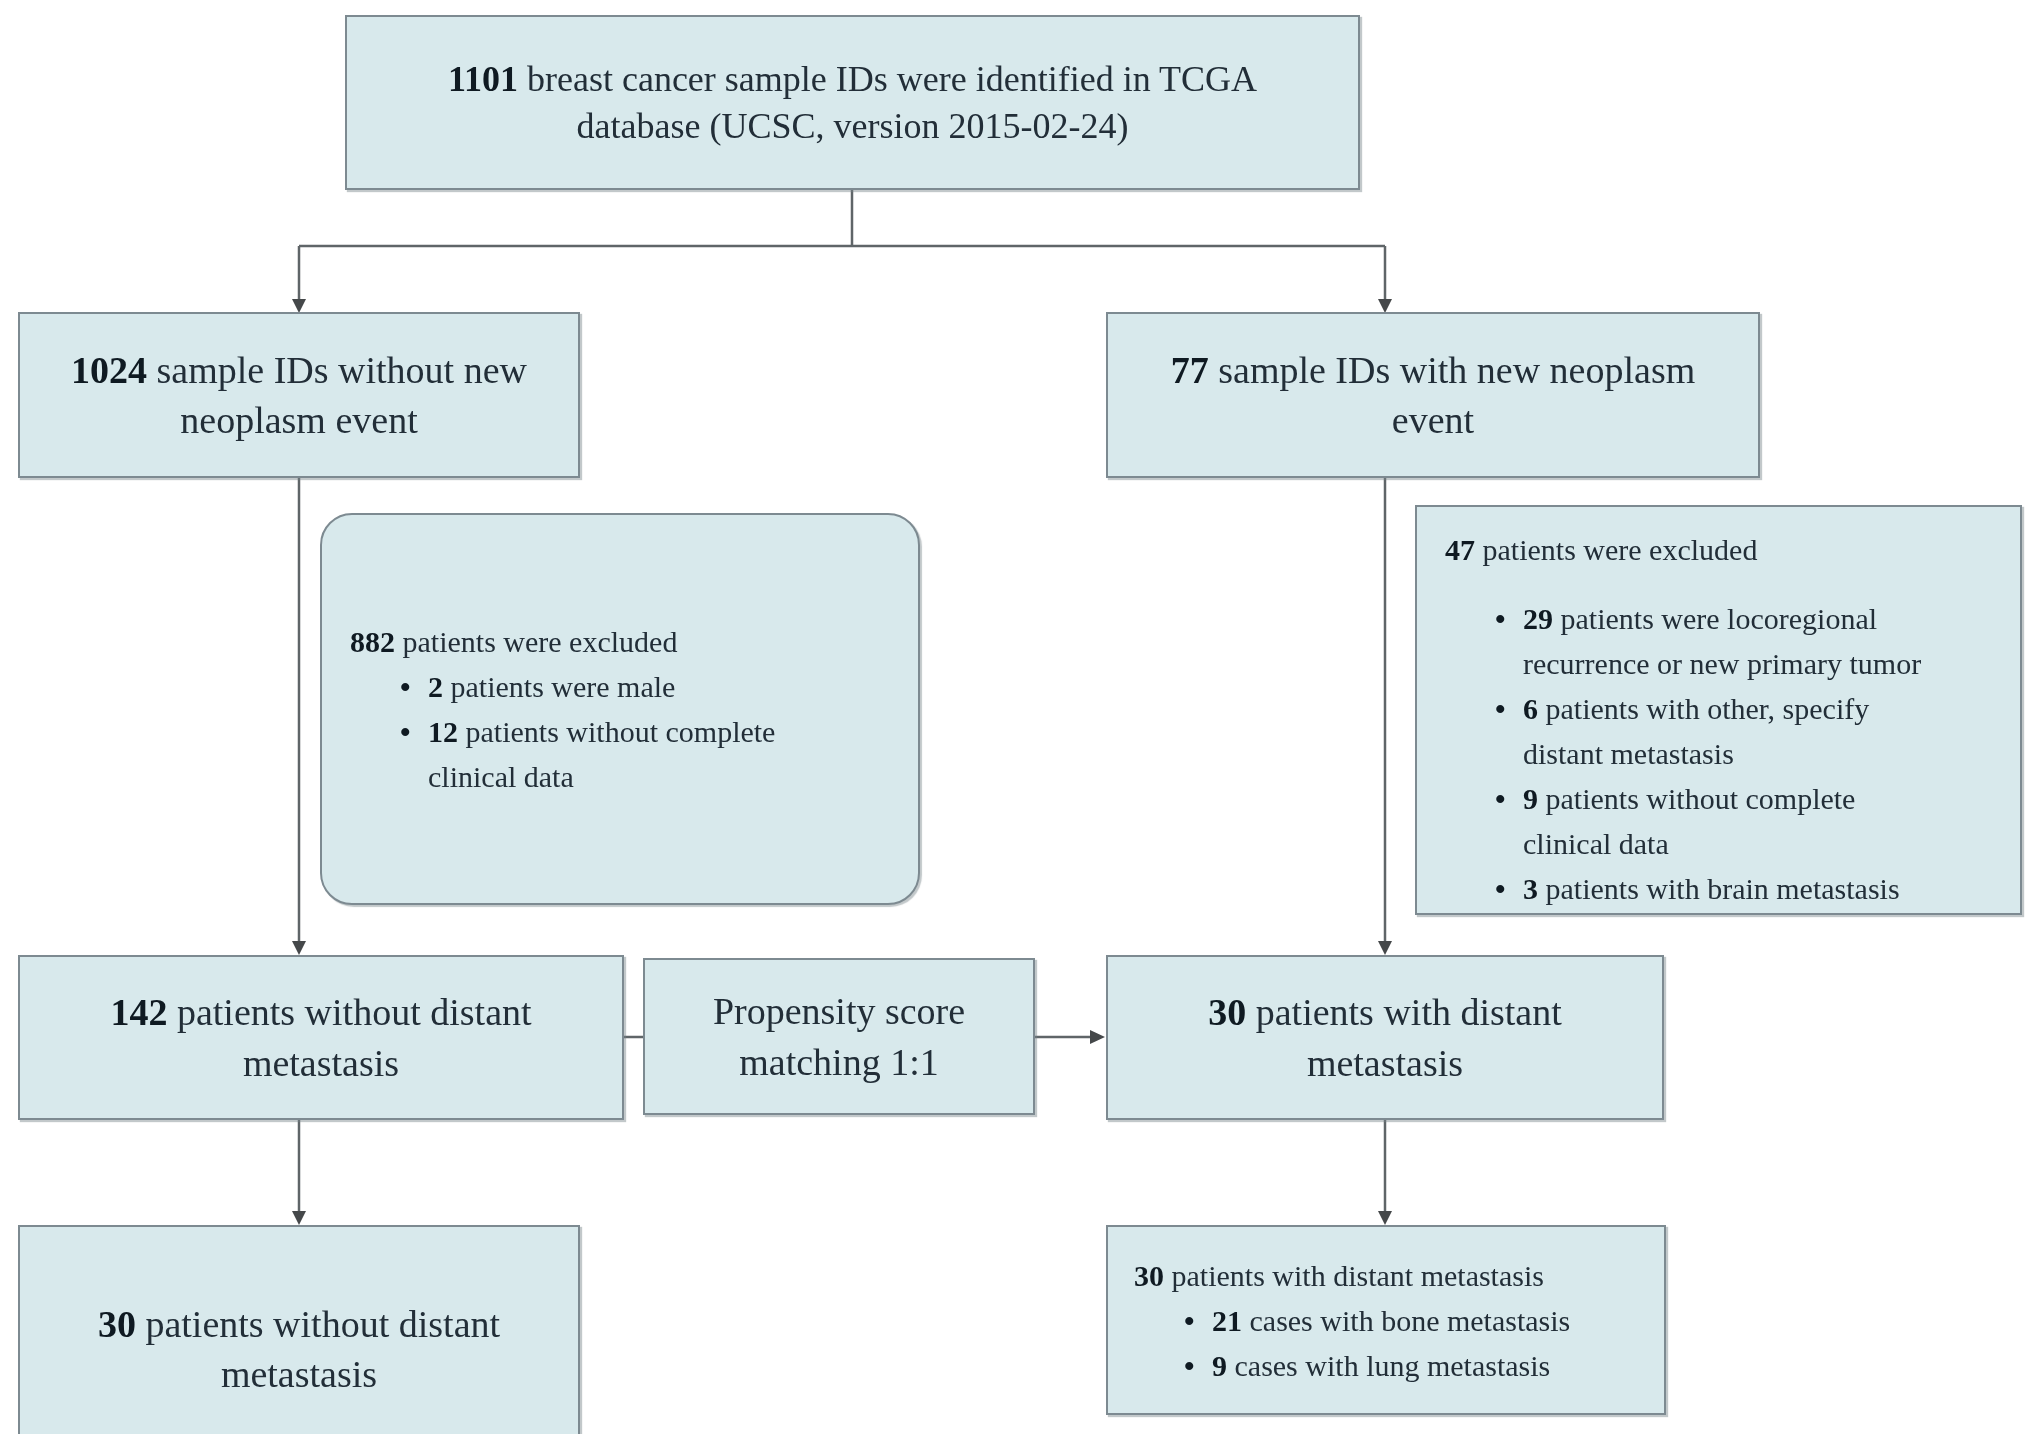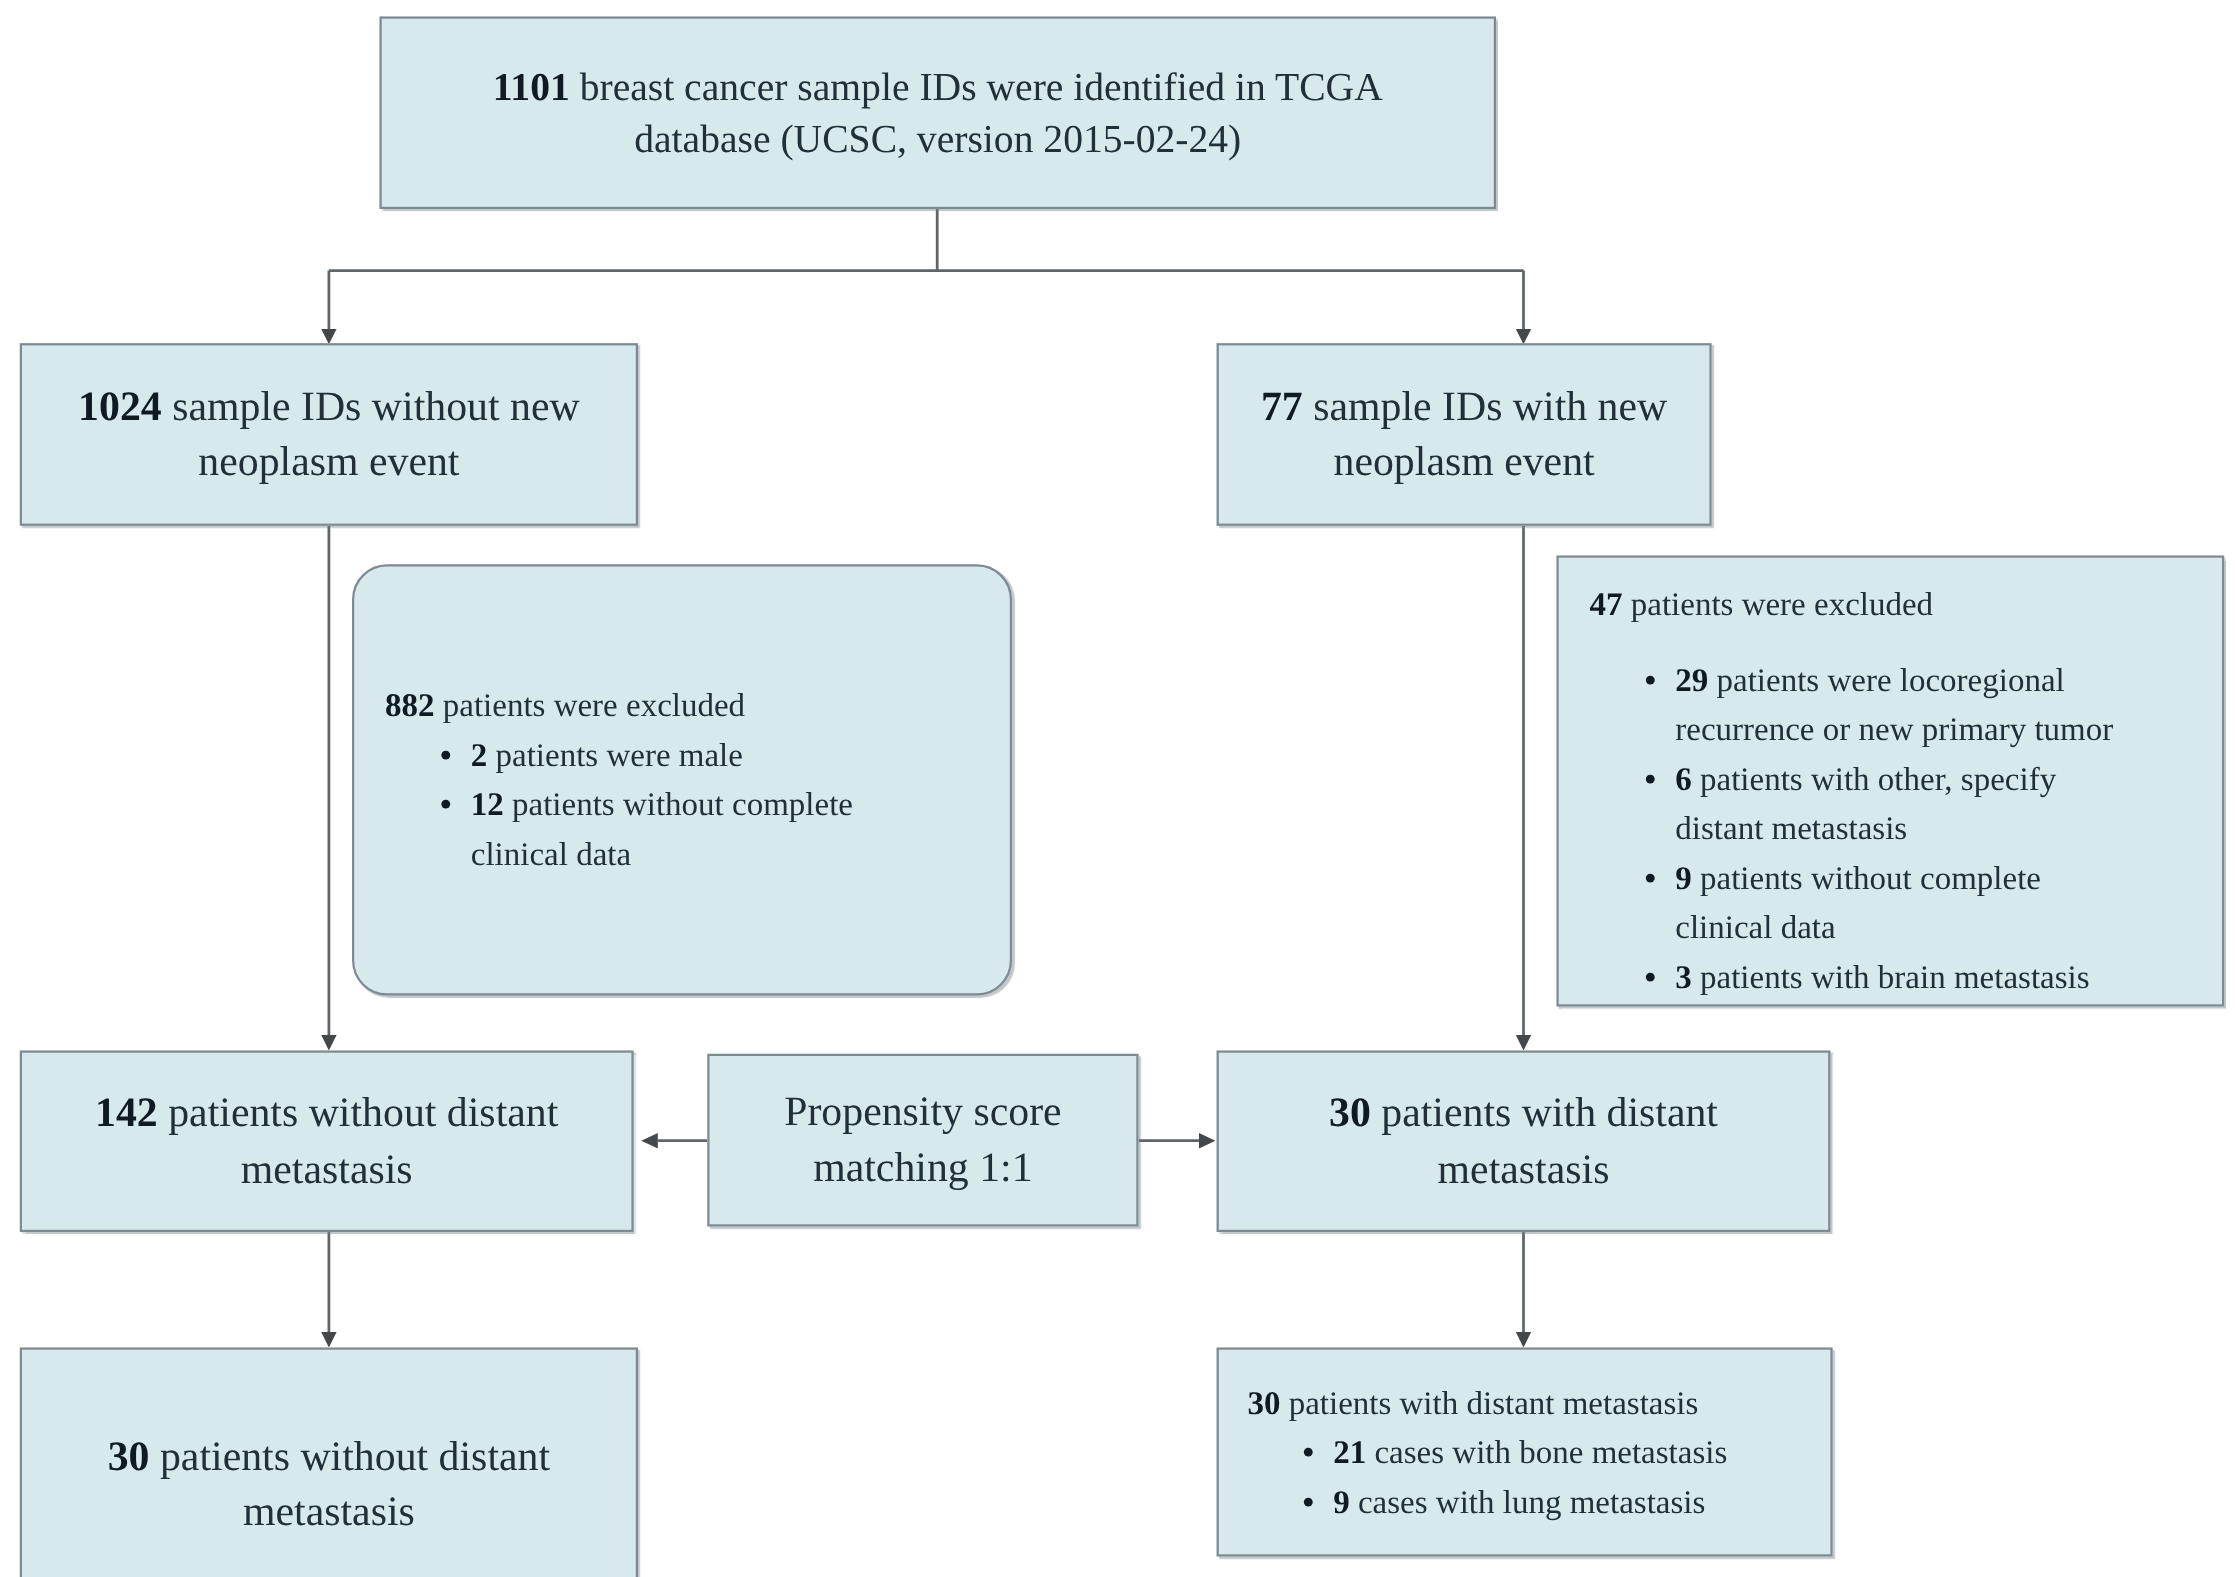--- a/index.html
+++ b/index.html
@@ -58,21 +58,21 @@
   </svg>
 
   <div class="box center fs-top" style="left:345px;top:15px;width:1015px;height:175px;">
     <p><span class="b">1101</span><span> breast cancer sample IDs were identified in TCGA database (UCSC, version 2015-02-24)</span></p>
   </div>
 
   <div class="box center" style="left:18px;top:312px;width:562px;height:166px;">
     <p><span class="b">1024</span><span> sample IDs without new neoplasm event</span></p>
   </div>
 
-  <div class="box center" style="left:1106px;top:312px;width:450px;height:166px;">
+  <div class="box center" style="left:1106px;top:312px;width:654px;height:166px;">
     <p><span class="b">77</span><span> sample IDs with new neoplasm event</span></p>
   </div>
 
   <div class="box list pad-excl-l" style="left:320px;top:513px;width:600px;height:392px;">
     <p><span class="b">882</span><span> patients were excluded</span></p>
     <ul>
       <li><span class="b">2</span><span> patients were male</span></li>
       <li><span class="b">12</span><span> patients without complete clinical data</span></li>
     </ul>
   </div>
@@ -80,21 +80,21 @@
   <div class="box list pad-excl-r" style="left:1415px;top:505px;width:607px;height:410px;">
     <p><span class="b">47</span><span> patients were excluded</span></p>
     <ul>
       <li><span class="b">29</span><span> patients were locoregional recurrence or new primary tumor</span></li>
       <li><span class="b">6</span><span> patients with other, specify distant metastasis</span></li>
       <li><span class="b">9</span><span> patients without complete clinical data</span></li>
       <li><span class="b">3</span><span> patients with brain metastasis</span></li>
     </ul>
   </div>
 
-  <div class="box center" style="left:18px;top:955px;width:558px;height:165px;text-align:center;">
+  <div class="box center" style="left:18px;top:955px;width:606px;height:165px;text-align:center;">
     <p><span class="b">142</span><span> patients without distant metastasis</span></p>
   </div>
 
   <div class="box center" style="left:643px;top:958px;width:392px;height:157px;padding:2px 24px;">
     <p><span class="b"></span><span>Propensity score matching 1:1</span></p>
   </div>
 
   <div class="box center" style="left:1106px;top:955px;width:558px;height:165px;">
     <p><span class="b">30</span><span> patients with distant metastasis</span></p>
   </div>

